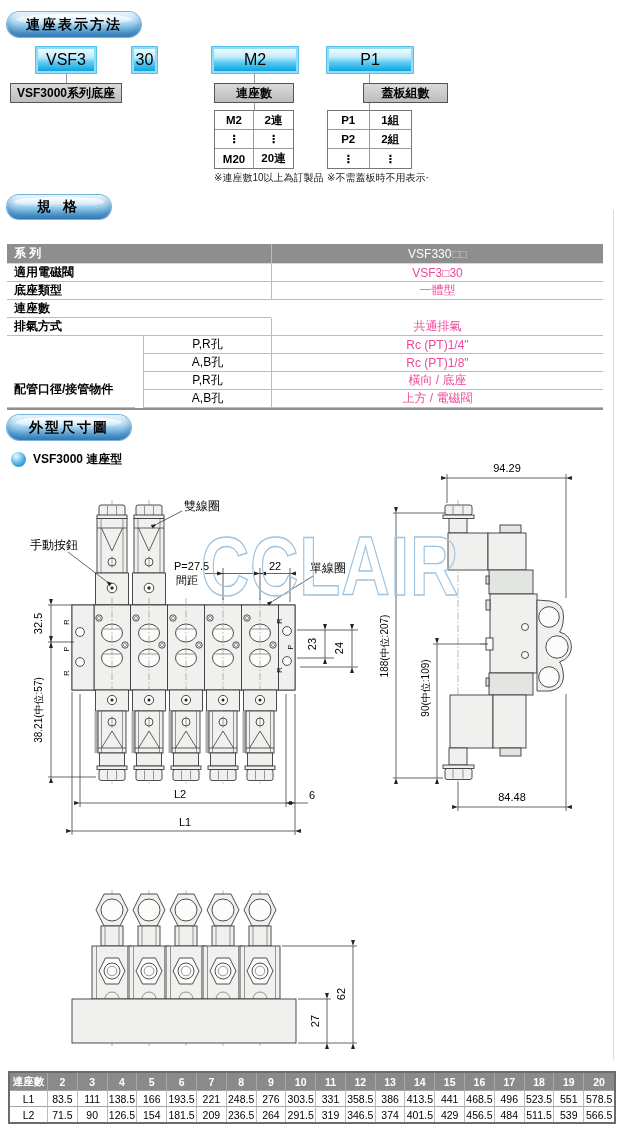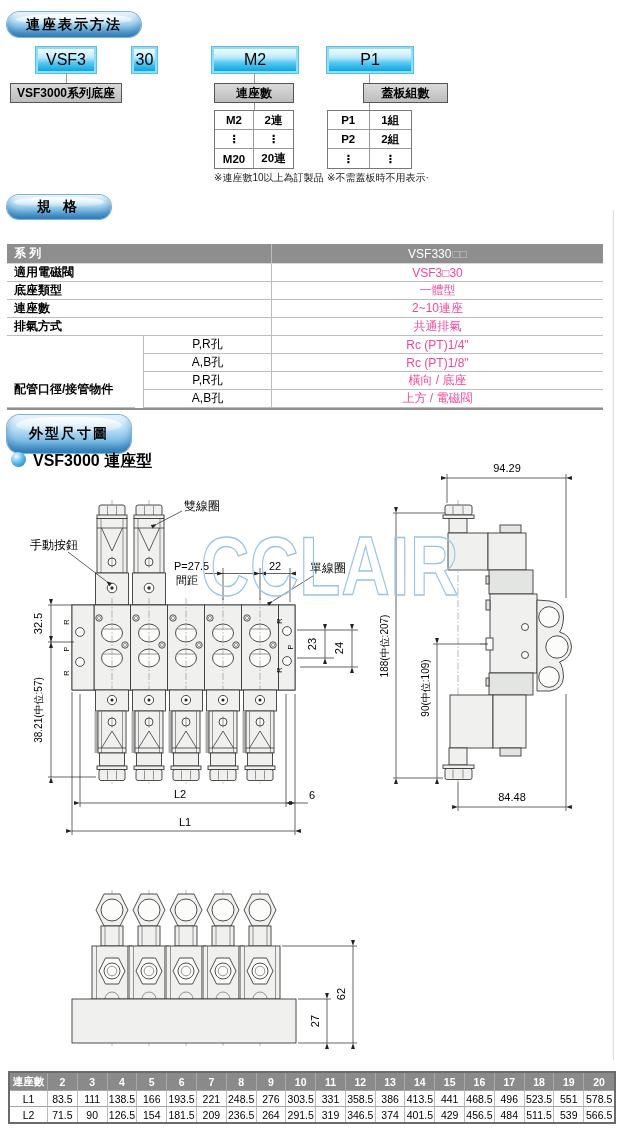--- a/index.html
+++ b/index.html
@@ -41,21 +41,21 @@
   
   #dimtable{position:absolute;left:8px;top:1071px;width:604px;display:grid;border:2px solid #6b6b6b;
         grid-template-rows:17px 16px 16px;background:#fff;}
   #dimtable .h{background:#8a8a8a;color:#fff;font-weight:bold;font-size:10.5px;border-right:1px solid #a8a8a8;
         display:flex;align-items:center;justify-content:center;overflow:hidden;}
   #dimtable .b{font-size:10.5px;border-right:1px solid #bbb;border-top:1px solid #a5a5a5;
         display:flex;align-items:center;justify-content:center;}
   #dimtable .endc{border-right:none;}
   .bullet{position:absolute;width:15px;height:15px;border-radius:50%;
         background:radial-gradient(circle at 35% 28%,#eef9ff,#5cbae9 48%,#0f6fb4 100%);}
-  .subtitle{position:absolute;font-size:16px;font-weight:bold;}
+  .subtitle{position:absolute;font-size:12px;font-weight:bold;}
   .edge{position:absolute;width:1px;background:#dcdcdc;}
   
   .p{fill:#f0f1ee;stroke:#3a3a3a;stroke-width:.9;}
   .pd{fill:#e3e5e2;stroke:#3a3a3a;stroke-width:.9;}
   .pw{fill:#fcfcfb;stroke:#3a3a3a;stroke-width:.9;}
   .ln{stroke:#3a3a3a;stroke-width:.8;fill:none;}
   .lt{stroke:#555;stroke-width:.6;fill:none;}
   .cl{stroke:#8a8a8a;stroke-width:.6;fill:none;stroke-dasharray:7 2 1.5 2;}
   .dim{stroke:#222;stroke-width:.7;fill:none;}
   text.d{font-size:11px;fill:#000;font-family:"Liberation Sans",sans-serif;}
@@ -134,23 +134,20 @@
       </div>
       <div class="cell lab" style="grid-area: 2 / 1 / span 1 / 3;">適用電磁閥</div>
       <div class="cell val" style="grid-area: 2 / 3;">
         <span>VSF3□30</span>
       </div>
       <div class="cell val" style="grid-area: 3 / 3;">
         <span>一體型</span>
       </div>
       <div class="cell lab" style="grid-area: 3 / 1 / span 1 / 3;">底座類型</div>
       <div class="cell lab" style="grid-area: 4 / 1 / span 1 / 3;">連座數</div>
-      <div class="cell val" style="grid-area: 4 / 3;">
-        <span>2~10連座</span>
-      </div>
       <div class="cell lab" style="grid-area: 5 / 1 / span 1 / 3;">排氣方式</div>
       <div class="cell val" style="grid-area: 5 / 3;">
         <span>共通排氣</span>
       </div>
       <div class="cell sub" style="grid-area: 6 / 2;">P,R孔</div>
       <div class="cell val" style="grid-area: 6 / 3;">
         <span>Rc (PT)1/4"</span>
       </div>
       <div class="cell sub" style="grid-area: 7 / 2;">A,B孔</div>
       <div class="cell val" style="grid-area: 7 / 3;">
@@ -160,21 +157,21 @@
       <div class="cell sub" style="grid-area: 8 / 2;">P,R孔</div>
       <div class="cell val" style="grid-area: 8 / 3;">
         <span>橫向 / 底座</span>
       </div>
       <div class="cell sub" style="grid-area: 9 / 2;">A,B孔</div>
       <div class="cell val" style="grid-area: 9 / 3;">
         <span>上方 / 電磁閥</span>
       </div>
     </div>
 
-  <div class="pill" style="left:7px;top:415px;width:124px;height:38px;">
+  <div class="pill" style="left:7px;top:415px;width:124px;height:25px;">
       <span>外型尺寸圖</span>
     </div>
 
   <div class="bullet" style="left:11px;top:452px;"></div>
   <div class="subtitle" style="left:33px;top:451px;">VSF3000 連座型</div>
 
   <svg class="abs" style="left:0;top:440px;" width="618" height="625" viewBox="0 440 618 625">
     <defs>
       <marker id="arr" markerWidth="10" markerHeight="8" refX="0.5" refY="4" orient="auto-start-reverse">
         <path d="M0.5,4 L9,1.2 L9,6.8 z" fill="#222"></path>

